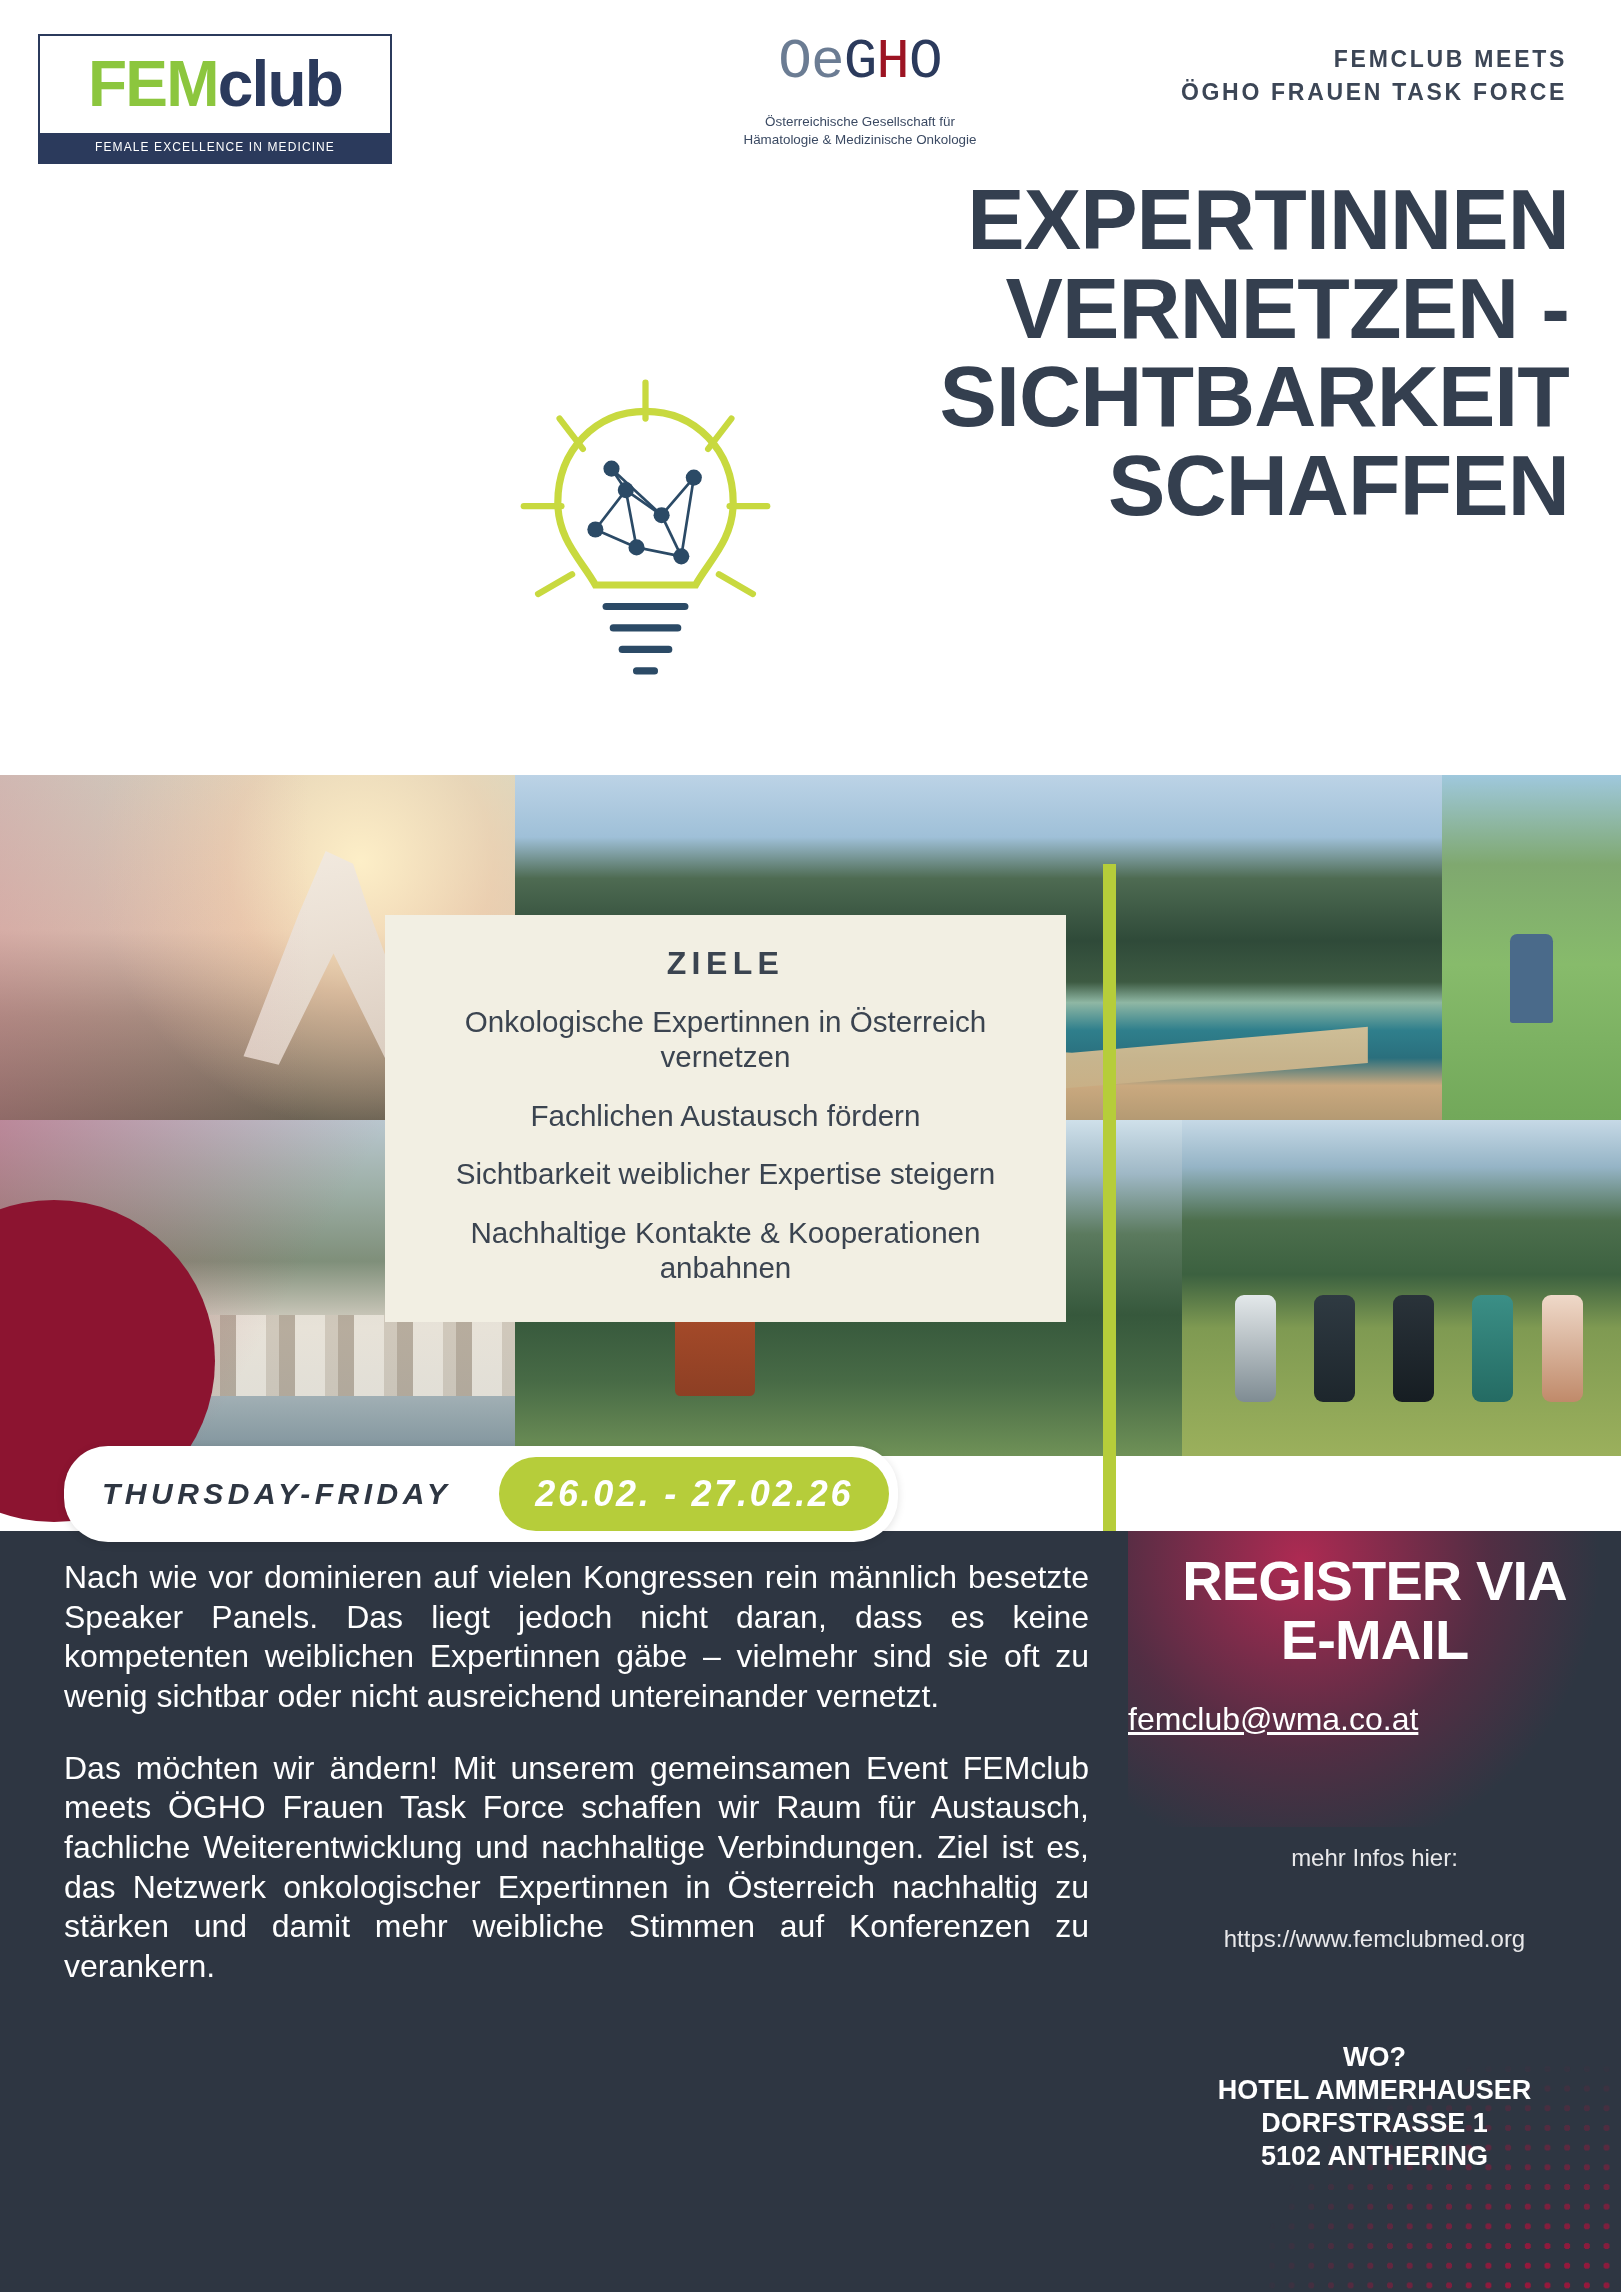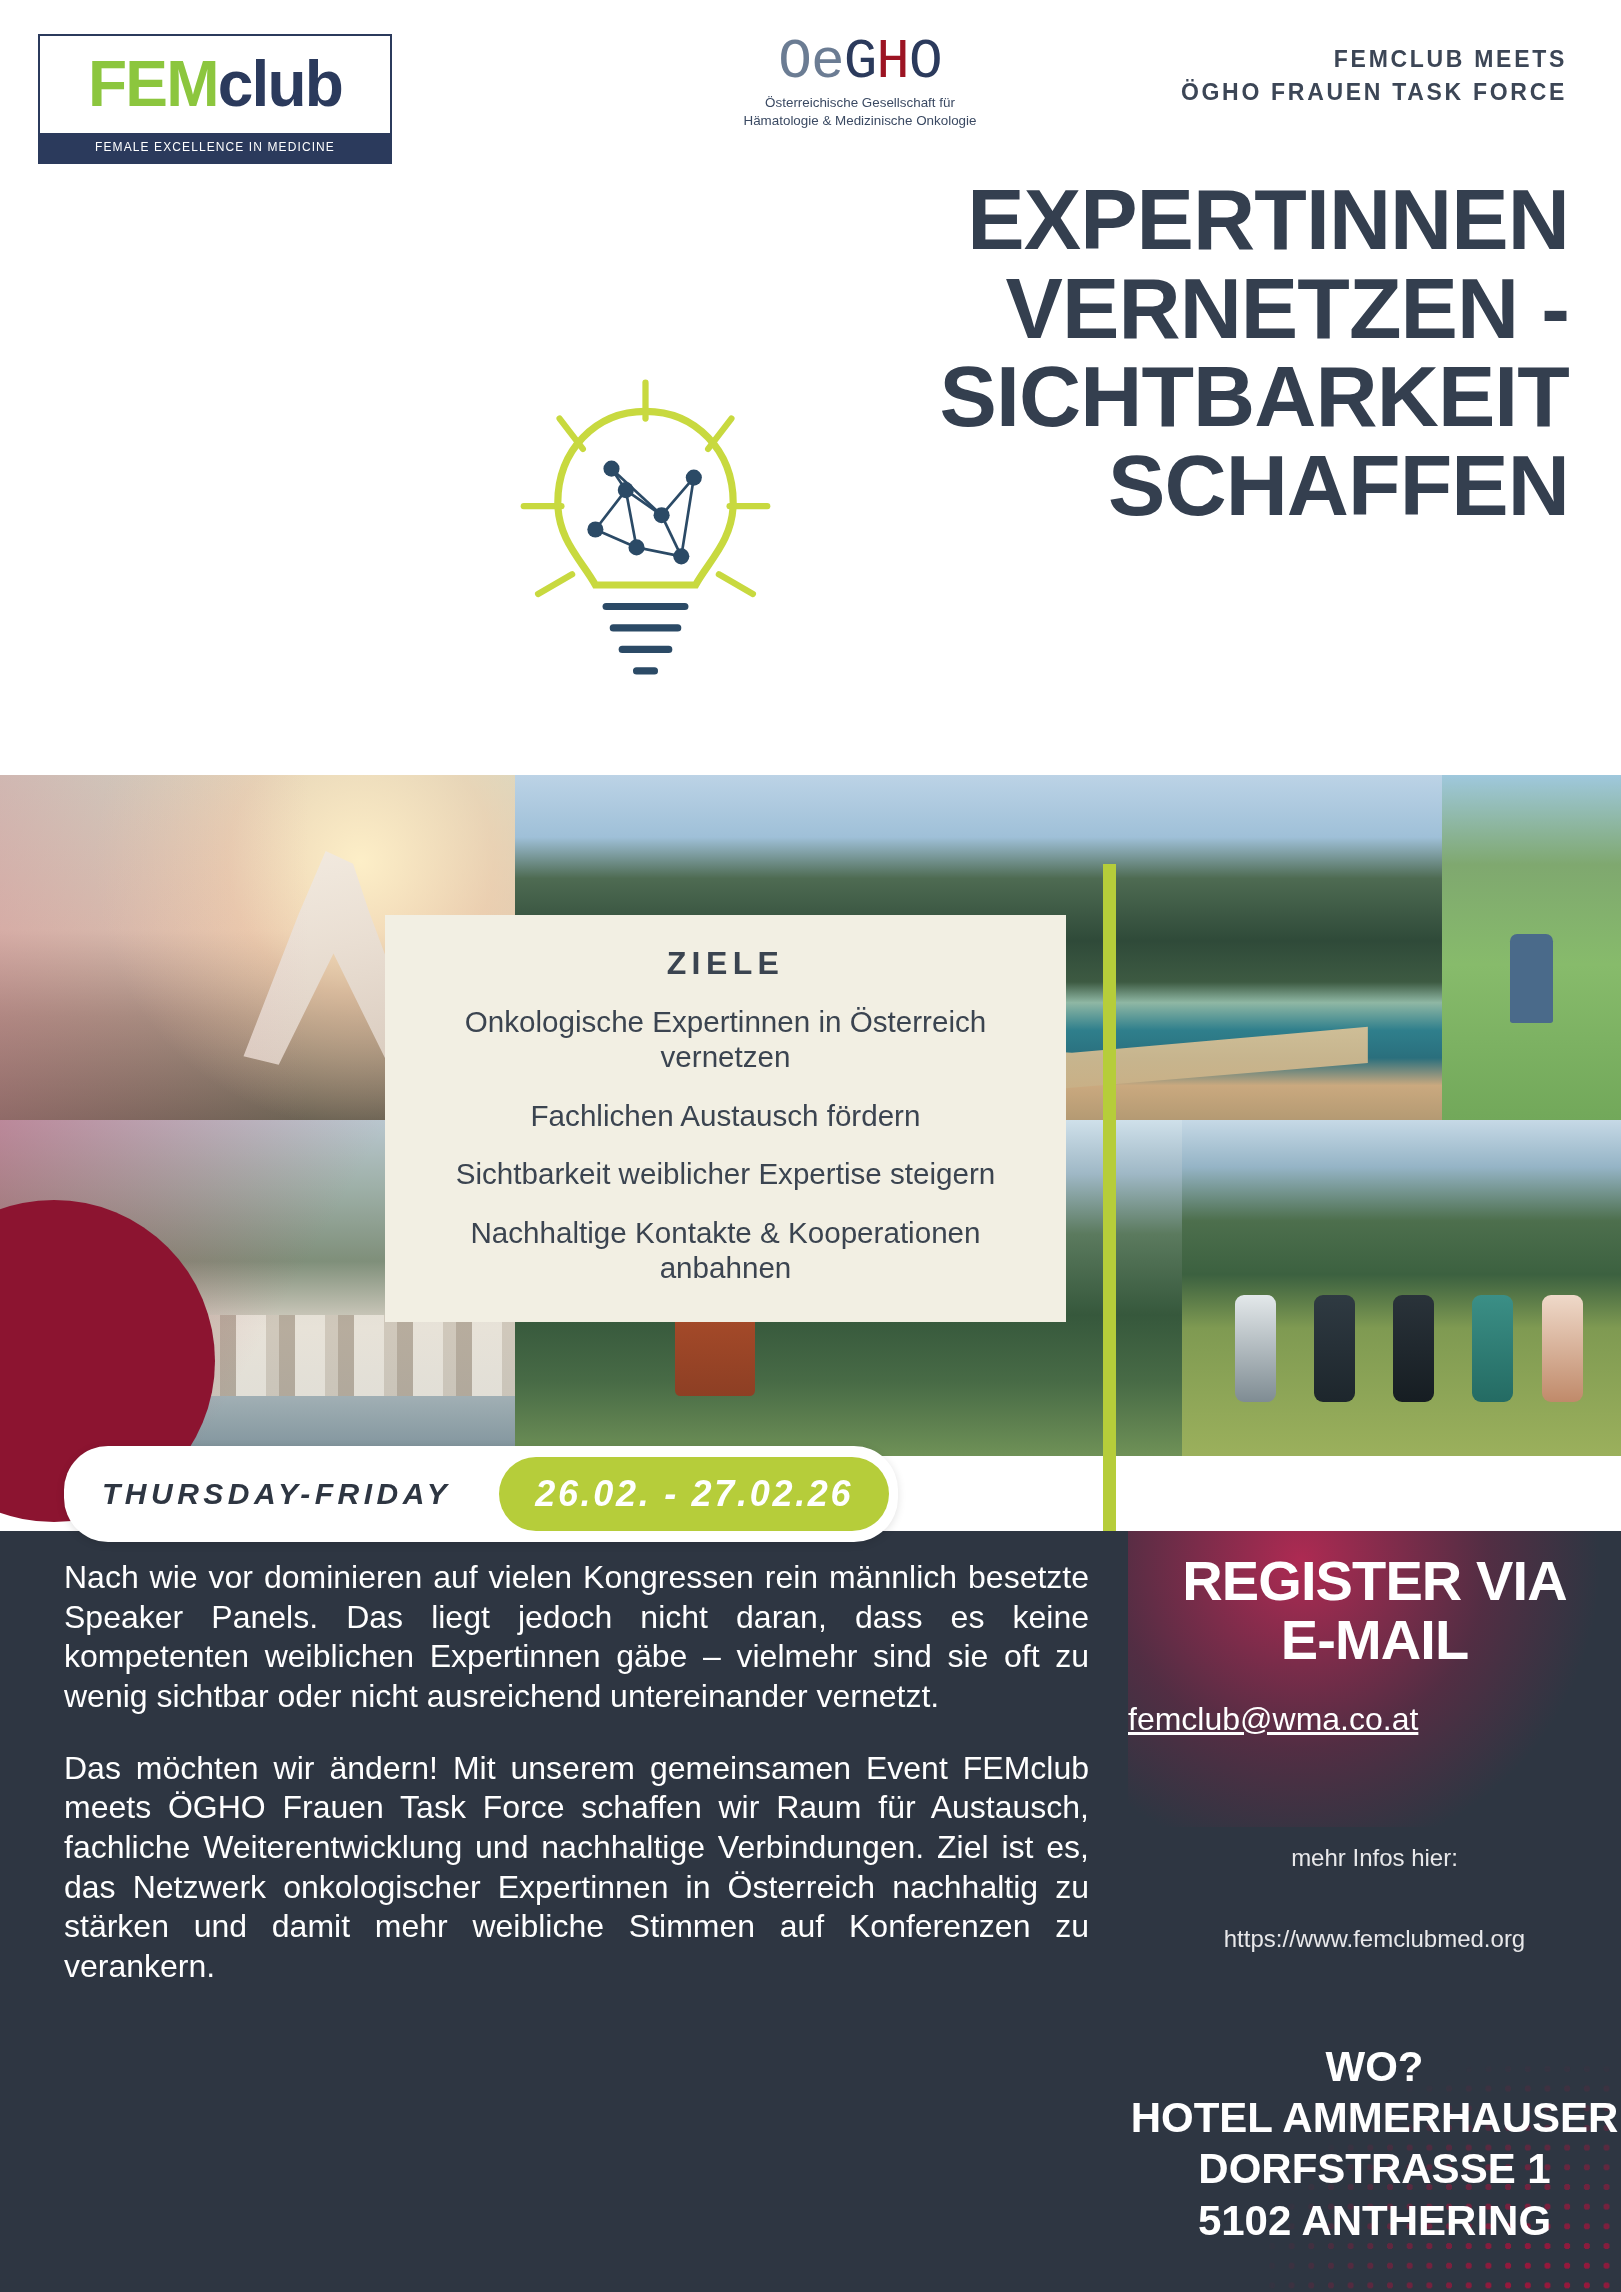--- a/index.html
+++ b/index.html
@@ -62,21 +62,21 @@
   .oegho .mark {
     font-family: Liberation Mono, monospace;
     font-size: 56px;
     line-height: 1;
     letter-spacing: -0.9px;
     color: #6b7c93;
   }
   .oegho .mark .red { color: #9c1423; }
   .oegho .mark .dark { color: #2b3a5c; }
   .oegho .sub {
-    margin-top: 4px;
+    margin-top: 23px;
     font-size: 13.4px;
     color: #3b4a63;
     line-height: 1.35;
   }
 
   .kicker {
     position: absolute;
     right: 54px; top: 43px;
     text-align: right;
     font-size: 23px;
@@ -342,21 +342,21 @@
     text-align: center;
     color: #e8e8ea;
     font-size: 24px;
   }
   .venue {
     position: absolute;
     left: 0; top: 510px;
     width: 493px;
     text-align: center;
     color: #ffffff;
-    font-size: 42px;
+    font-size: 27px;
     font-weight: bold;
     line-height: 1.22;
   }
 </style>
 </head>
 <body>
 
 <div class="poster">
 
   <div class="femclub-logo">

